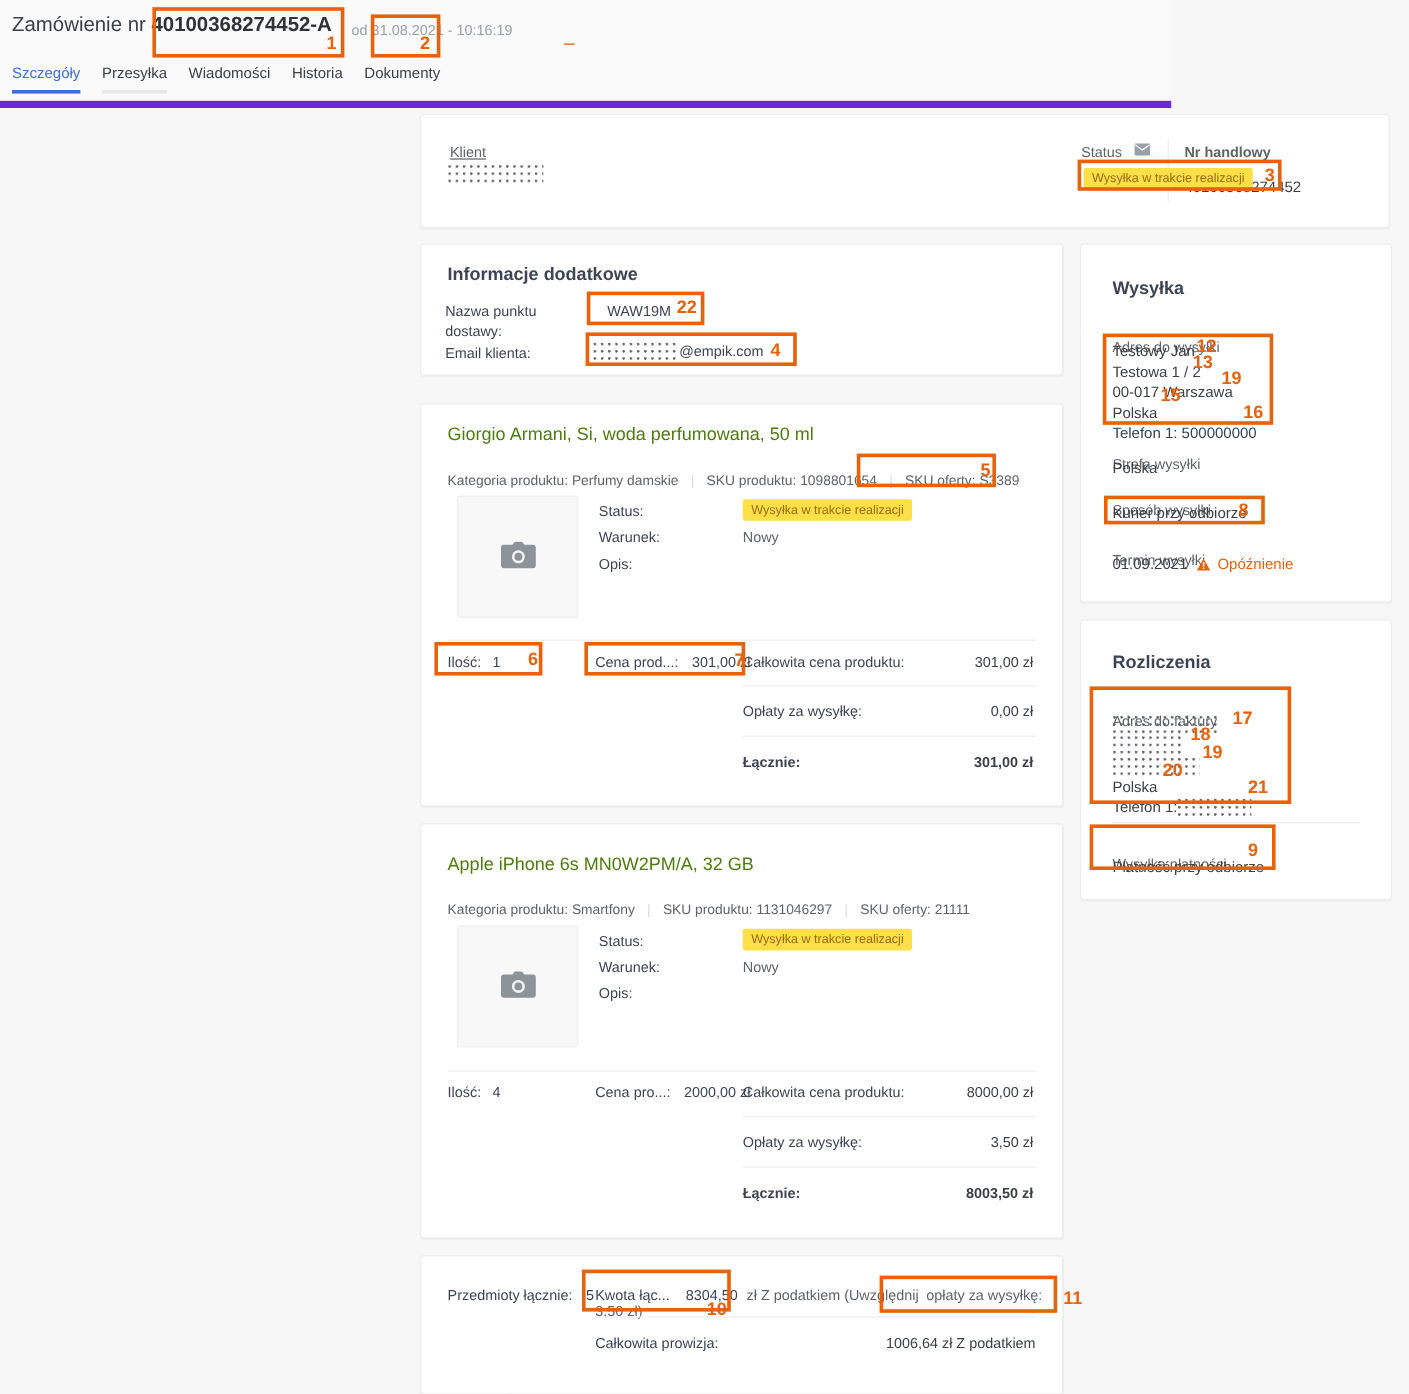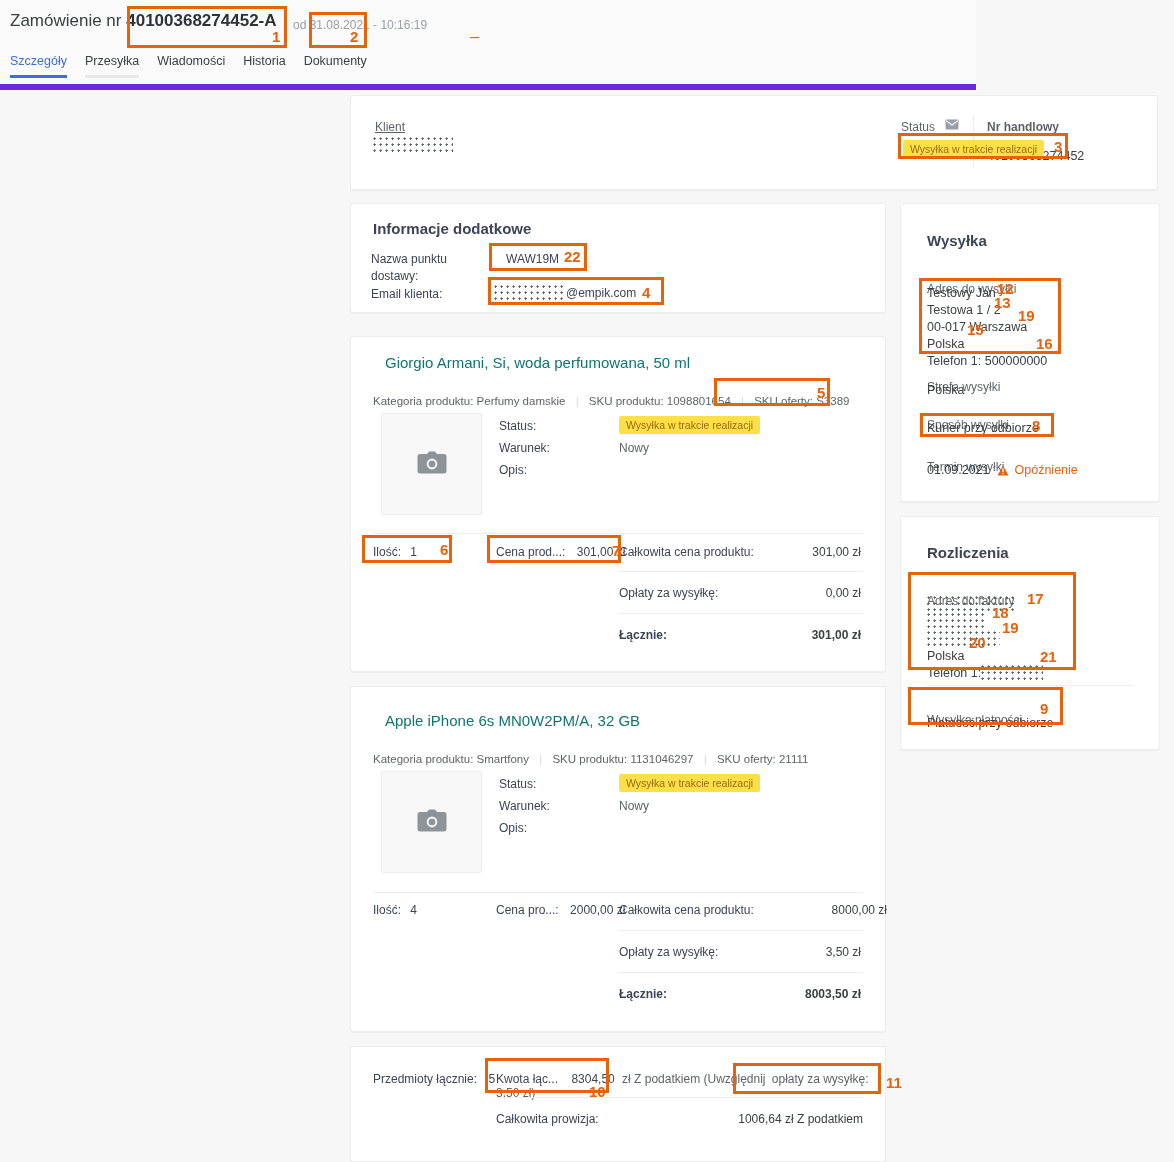--- a/index.html
+++ b/index.html
@@ -66,21 +66,21 @@
   
   #ship-card{left:900px;top:203px;width:258px;height:297px;}
   #settle-card{left:900px;top:516px;width:258px;height:232px;}
   .sec-label{font-size:12px;color:#5f6368;margin-top:14px;}
   .sec-val{font-size:12.5px;color:#3c4043;line-height:17px;}
 
   
   #prod-card-1{left:350px;top:336px;width:534px;height:334px;}
   #prod-card-2{left:350px;top:686px;width:534px;height:344px;}
   #sum-card{left:350px;top:1046px;width:534px;height:114px;}
-  .p-title{font-size:15px;color:#0f766e;margin-left:12px;}
+  .p-title{font-size:15px;color:#4d7c0f;}
   .p-meta{font-size:11.5px;color:#5f6368;margin-top:13px;}
   .p-meta .sep{color:#dadada;margin:0 7px;}
   .thumb{
     width:99px;height:100px;background:#f8f8f8;border:1px solid #ededed;
     border-radius:2px;display:flex;align-items:center;justify-content:center;
   }
   .badge{
     display:inline-block;background:#fde047;color:#9a6a12;
     font-size:10.5px;padding:3px 7px;border-radius:2px;
   }
@@ -273,21 +273,21 @@
   <div class="hr" style="position:absolute;left:22px;top:205px;width:490px;"></div>
   <div style="position:absolute;left:22px;top:216px;" class="price-label">
     <span>Ilość:</span>
     <span style="margin-left:6px;">4</span>
   </div>
   <div style="position:absolute;left:145px;top:216px;" class="price-label">
     <span>Cena pro...:</span>
     <span style="margin-left:8px;">2000,00 zł</span>
   </div>
   <div style="position:absolute;left:268px;top:216px;" class="price-label">Całkowita cena produktu:</div>
-  <div style="position:absolute;left:380px;top:216px;width:156px;" class="price-val">8000,00 zł</div>
+  <div style="position:absolute;left:380px;top:216px;width:130px;" class="price-val">8000,00 zł</div>
 
   <div class="hr" style="position:absolute;left:268px;top:243px;width:244px;"></div>
   <div style="position:absolute;left:268px;top:258px;" class="price-label">Opłaty za wysyłkę:</div>
   <div style="position:absolute;left:380px;top:258px;width:130px;" class="price-val">3,50 zł</div>
 
   <div class="hr" style="position:absolute;left:268px;top:285px;width:244px;"></div>
   <div style="position:absolute;left:268px;top:300px;" class="price-label bold">Łącznie:</div>
   <div style="position:absolute;left:380px;top:300px;width:130px;" class="price-val bold">8003,50 zł</div>
 </div>
 

